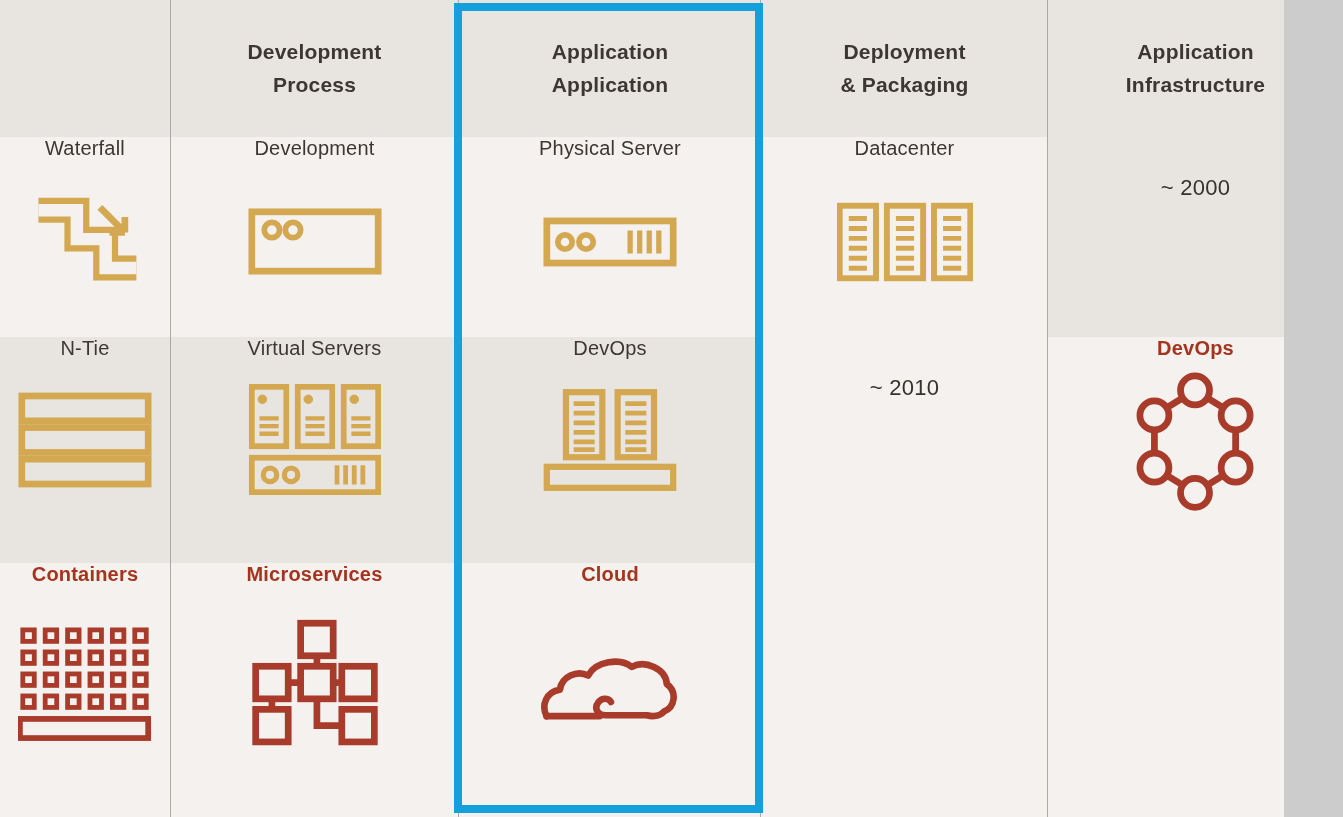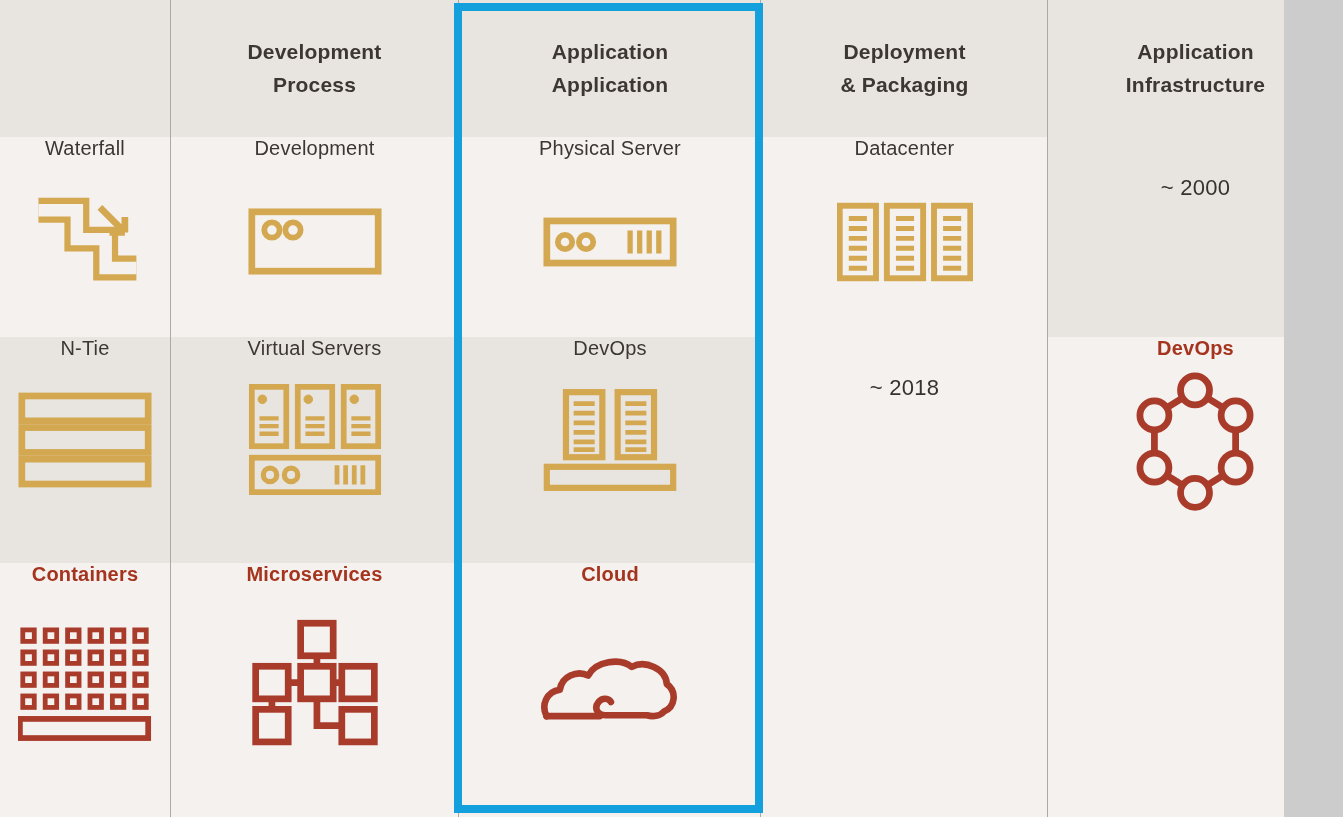--- a/index.html
+++ b/index.html
@@ -170,21 +170,21 @@
         <rect x="24" y="4" width="38" height="68" stroke-width="6.5"></rect>
         <rect x="78" y="4" width="38" height="68" stroke-width="6.5"></rect>
         <path d="M32,16 H54 M32,26 H54 M32,36 H54 M32,46 H54 M32,56 H54 M32,64 H54" stroke-width="5"></path>
         <path d="M86,16 H108 M86,26 H108 M86,36 H108 M86,46 H108 M86,56 H108 M86,64 H108" stroke-width="5"></path>
         <rect x="4" y="82" width="132" height="22" stroke-width="6.5"></rect>
       </svg>
     </div>
   </div>
 
   <div class="cell light era-cell row-2010">
-    <div class="era-label era-single">~ 2018</div>
+    <div class="era-label era-single">~ 2010</div>
   </div>
 
   <div class="cell light row-2010">
     <div class="cell-label">DevOps</div>
     <div class="icon-wrap red">
       <svg width="121" height="145" viewBox="0 0 125 150">
         <path d="M62,20 L104,46 L104,100 L62,126 L20,100 L20,46 Z" stroke-width="7"></path>
         <circle cx="62" cy="20" r="15" stroke-width="7" style="fill:var(--bg-light)"></circle>
         <circle cx="104" cy="46" r="15" stroke-width="7" style="fill:var(--bg-light)"></circle>
         <circle cx="104" cy="100" r="15" stroke-width="7" style="fill:var(--bg-light)"></circle>

